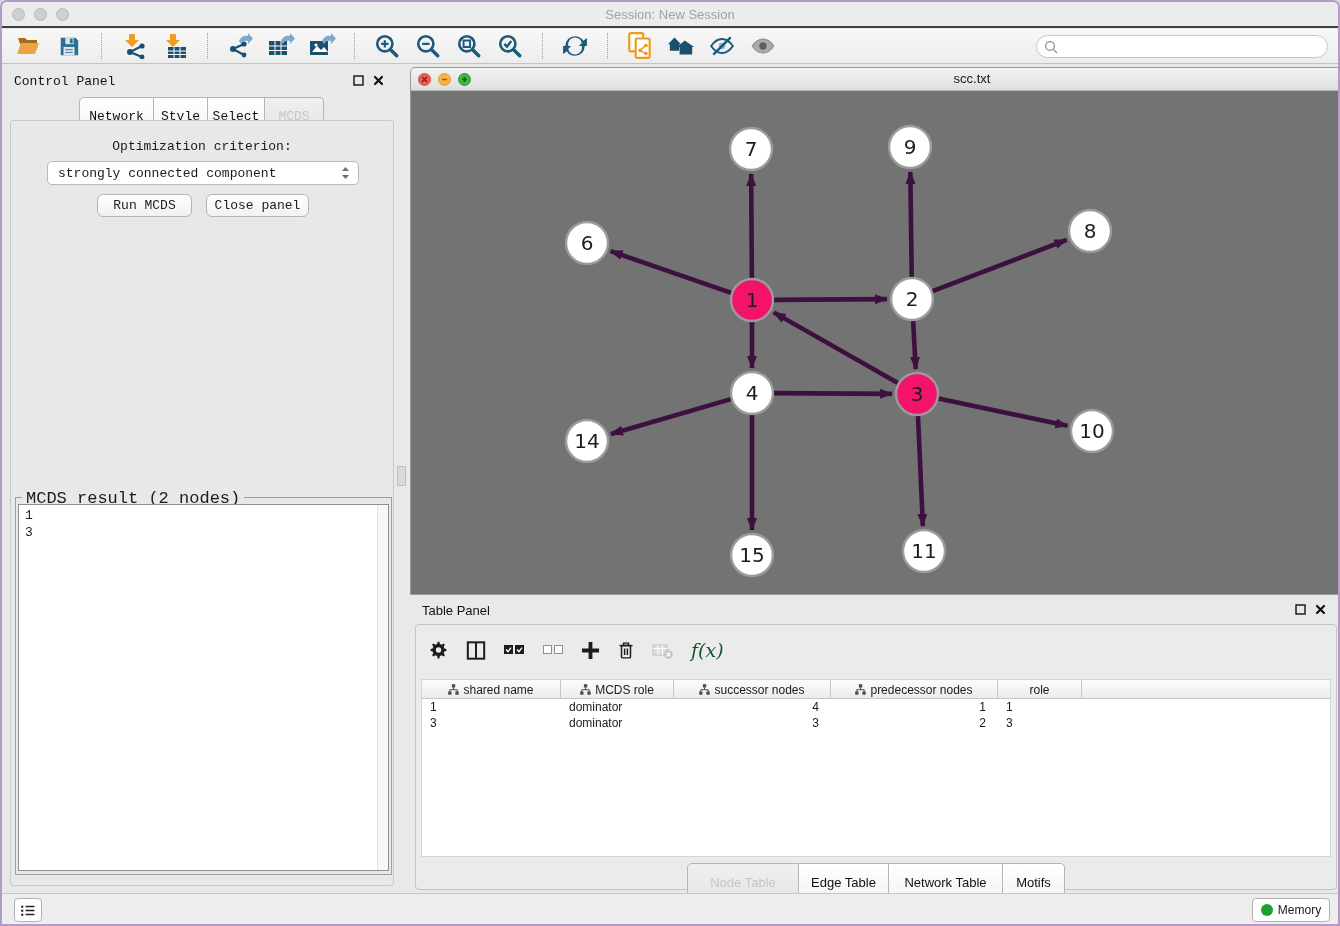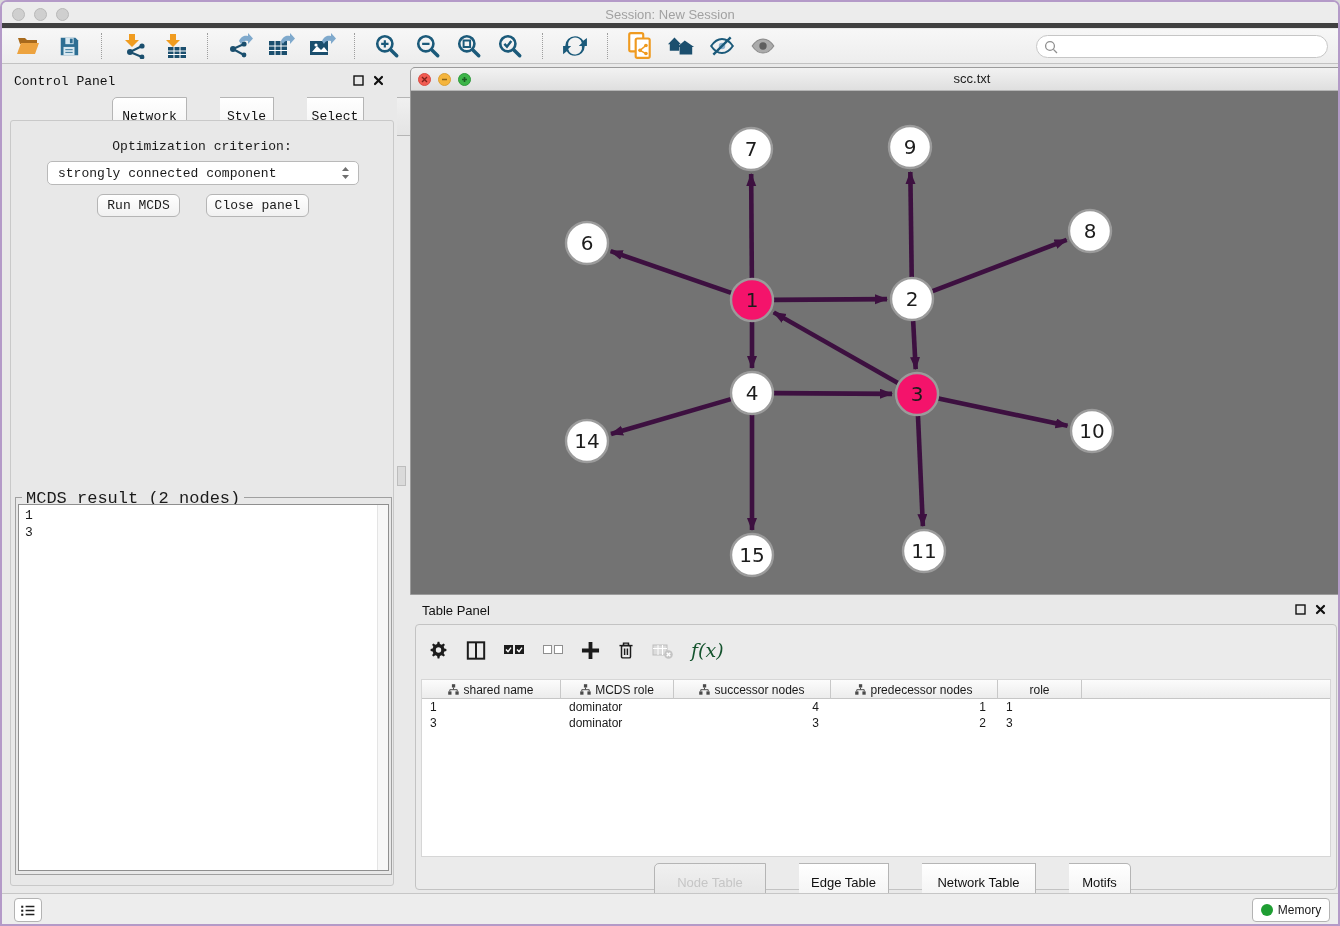--- a/index.html
+++ b/index.html
@@ -2,38 +2,38 @@
 <html><head>
 <meta charset="utf-8">
 <style>
   html,body{margin:0;padding:0;background:#d8d8d8;}
   *{box-sizing:border-box;}
   #app{position:relative;width:1340px;height:926px;background:#e9e9e9;
        border:2px solid #b49ac8;border-radius:7px 7px 0 0;overflow:hidden;
        font-family:"Liberation Sans",sans-serif;color:#1a1a1a;}
   .abs{position:absolute;}
   
-  #titlebar{left:0;top:0;right:0;height:26px;background:#ececec;border-bottom:5px solid #404040;}
+  #titlebar{left:0;top:0;right:0;height:26px;background:#ececec;border-bottom:2px solid #404040;}
   #titlebar .title{width:100%;text-align:center;line-height:26px;font-size:13px;color:#a1a1a1;}
   .mac-dot{width:13px;height:13px;border-radius:50%;background:#cfcfcf;border:1px solid #b9b9b9;display:inline-block;}
   
   #toolbar{left:0;top:27px;right:0;height:35px;background:linear-gradient(#f7f7f7,#ededed);
            border-bottom:1px solid #c2c2c2;display:flex;align-items:center;padding-left:12px;gap:13px;}
   .tb-sep{width:1px;height:26px;border-left:1px dotted #9e9e9e;margin:0 5px;}
   .tb-btn{width:28px;height:28px;display:flex;align-items:center;justify-content:center;}
   #searchbox{position:absolute;right:10px;top:6px;width:292px;height:23px;background:#fff;
              border:1px solid #c6c6c6;border-radius:12px;display:flex;align-items:center;padding-left:7px;gap:4px;}
   #searchbox input{border:none;outline:none;flex:1;font-size:12px;background:transparent;height:18px;}
   
   #control-panel{left:0;top:62px;width:400px;height:829px;font-family:Liberation Mono, monospace;}
   .panel-title{font-size:13px;color:#111;}
   .win-ctrl{display:flex;gap:9px;align-items:center;}
   .cp-tabs{position:absolute;left:77px;top:33px;height:23px;display:flex;}
   .tab{height:39px;border:1px solid #b5b5b5;border-left:none;background:linear-gradient(#ffffff,#f2f2f2);
-       font-size:13px;display:flex;align-items:center;justify-content:center;color:#111;margin-left:33px;}
+       font-size:13px;display:flex;align-items:center;justify-content:center;color:#111;}
   .tab.first{border-left:1px solid #b5b5b5;border-radius:5px 0 0 5px;}
   .tab.last{border-radius:0 5px 5px 0;}
   .tab.selected{background:linear-gradient(#f0f0f0,#e4e4e4);color:#c6c6c6;}
   #cp-content{position:absolute;left:8px;top:56px;width:384px;height:766px;background:#e8e8e8;
               border:1px solid #c9c9c9;border-radius:3px;}
   #opt-label{position:absolute;left:0;right:0;top:18px;text-align:center;font-size:13px;}
   #criterion-select{position:absolute;left:36px;top:40px;width:312px;height:24px;background:#fff;
               border:1px solid #b9b9b9;border-radius:5px;display:flex;align-items:center;
               padding:0 6px 0 10px;font-size:13px;}
   #criterion-select .sel-label{flex:1;}
@@ -258,21 +258,21 @@
     </div>
     <div id="cp-content">
       <div id="opt-label">Optimization criterion:</div>
       <div id="criterion-select">
         <span class="sel-label">strongly connected component</span>
         <svg width="13" height="14" viewBox="0 0 13 14">
             <path d="M3 5l3.5-4L10 5z" fill="#6f6f6f"></path>
             <path d="M3 9l3.5 4L10 9z" fill="#6f6f6f"></path>
           </svg>
       </div>
-      <div class="btn" style="left:86px;width:83px;">Run MCDS</div>
+      <div class="btn" style="left:86px;width:95px;">Run MCDS</div>
       <div class="btn" style="left:195px;width:103px;border-radius:6px;">Close panel</div>
       <div id="result-group">
         <span id="result-legend">MCDS result (2 nodes)</span>
         <div id="mcds-output">1
 3</div>
         <div id="mcds-scroll"></div>
       </div>
     </div>
   </div>
 

